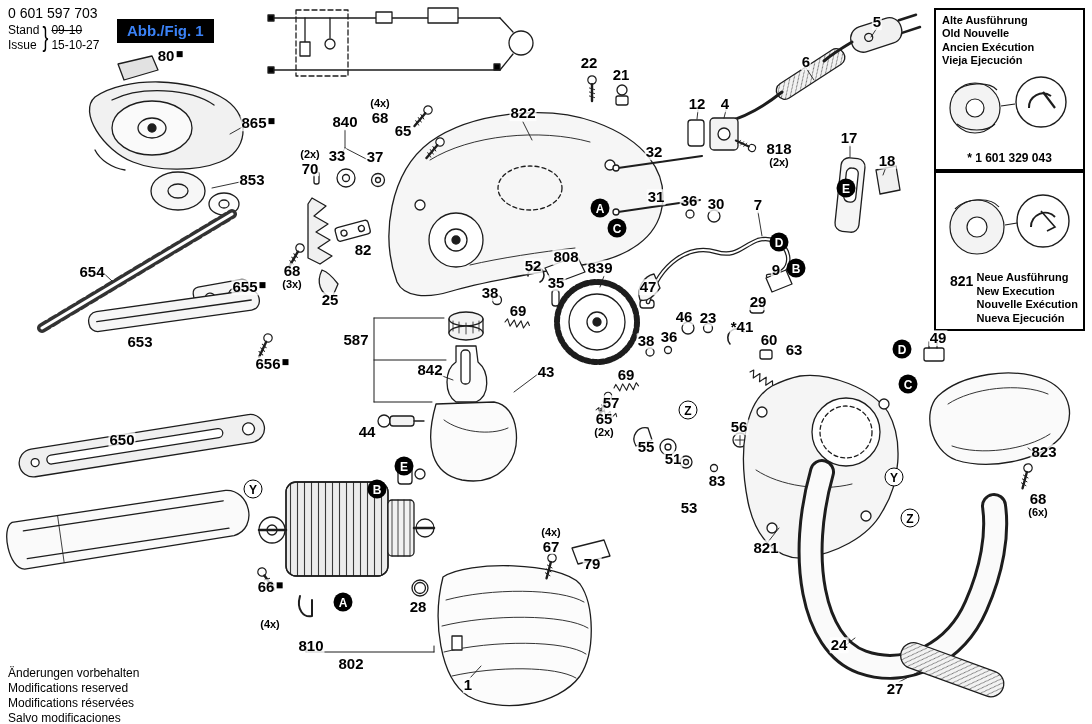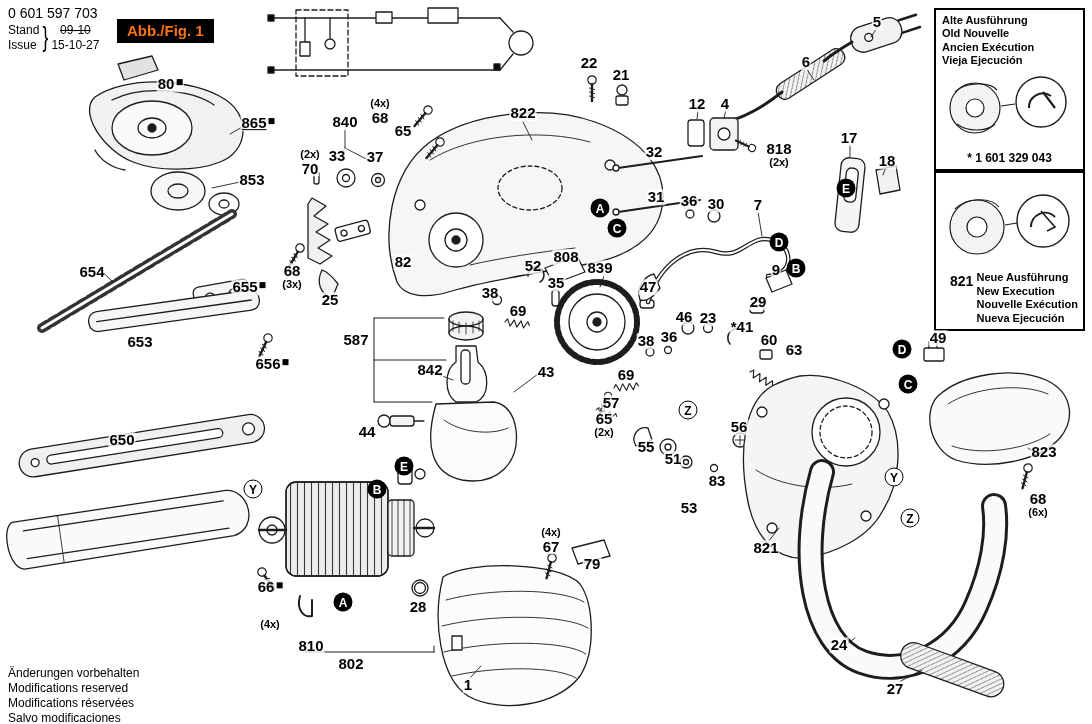--- a/index.html
+++ b/index.html
@@ -6,22 +6,22 @@
   html,body { background:#9a9a9a; }
   .stage { position:relative; width:1092px; height:724px; background:#ffffff;
            font-family:"Liberation Sans", sans-serif; color:#000; overflow:hidden; margin:0 auto; }
   .art { position:absolute; left:0; top:0; width:1092px; height:724px; z-index:1; }
 
   .header-pn { position:absolute; left:8px; top:5px; font-size:14px; z-index:5; }
   .stand-issue { position:absolute; left:8px; top:22px; display:flex; align-items:center; font-size:12px; z-index:5; }
   .si-labels { display:flex; flex-direction:column; line-height:1.25; }
   .brace { font-size:27px; font-weight:400; margin:0 1px 0 2px; transform:scaleX(.65); }
   .si-dates { display:flex; flex-direction:column; line-height:1.25; }
-  .strike { text-decoration:line-through;text-align:center; }
-  .fig-box { position:absolute; left:117px; top:19px; background:#000; color:#f97316;
+  .strike { text-decoration:line-through; }
+  .fig-box { position:absolute; left:117px; top:19px; background:#000; color:#3b82f6;
              font-weight:bold; font-size:15px; padding:3px 10px 4px; z-index:5; }
 
   .legend-box { position:absolute; left:934px; width:151px; border:2px solid #000; background:#fff; z-index:4; }
   #legend-old { top:8px; height:163px; }
   #legend-new { top:171px; height:160px; }
   .legend-lines { font-size:11px; font-weight:bold; line-height:1.22; padding:4px 6px 0; }
   #legend-new .legend-lines { position:absolute; right:5px; bottom:4px; padding:0; }
   .legend-pn { position:absolute; bottom:4px; width:100%; text-align:center; font-size:12px; font-weight:bold; }
   .legend-821 { position:absolute; left:14px; bottom:40px; font-size:14px; font-weight:bold; }
   .legend-art { position:absolute; }
@@ -405,24 +405,24 @@
   </div>
 
   <div class="footer">
     <div>Änderungen vorbehalten</div>
     <div>Modifications reserved</div>
     <div>Modifications réservées</div>
     <div>Salvo modificaciones</div>
   </div>
 
   <div id="callout-layer">
-      <div class="callout" style="left: 170px; top: 84px;">
+      <div class="callout" style="left: 170px; top: 56px;">
         <span class="num">80<span class="sq"></span></span>
       </div>
-      <div class="callout" style="left: 258px; top: 123px; text-decoration: underline;">
+      <div class="callout" style="left: 258px; top: 123px;">
         <span class="num">865<span class="sq"></span></span>
       </div>
       <div class="callout" style="left: 252px; top: 180px;">
         <span class="num">853</span>
       </div>
       <div class="callout" style="left: 92px; top: 272px;">
         <span class="num">654</span>
       </div>
       <div class="callout" style="left: 249px; top: 287px;">
         <span class="num">655<span class="sq"></span></span>
@@ -459,21 +459,21 @@
       <div class="callout" style="left: 337px; top: 156px;">
         <span class="num">33</span>
       </div>
       <div class="callout" style="left: 375px; top: 157px;">
         <span class="num">37</span>
       </div>
       <div class="callout" style="left: 310px; top: 163px;">
         <span class="qty">(2x)</span>
         <span class="num">70</span>
       </div>
-      <div class="callout" style="left: 363px; top: 262px; margin-left: 40px;">
+      <div class="callout" style="left: 363px; top: 250px;">
         <span class="num">82</span>
       </div>
       <div class="callout" style="left: 292px; top: 277px;">
         <span class="num">68</span>
         <span class="qty">(3x)</span>
       </div>
       <div class="callout" style="left: 330px; top: 300px;">
         <span class="num">25</span>
       </div>
       <div class="callout" style="left: 356px; top: 340px;">

